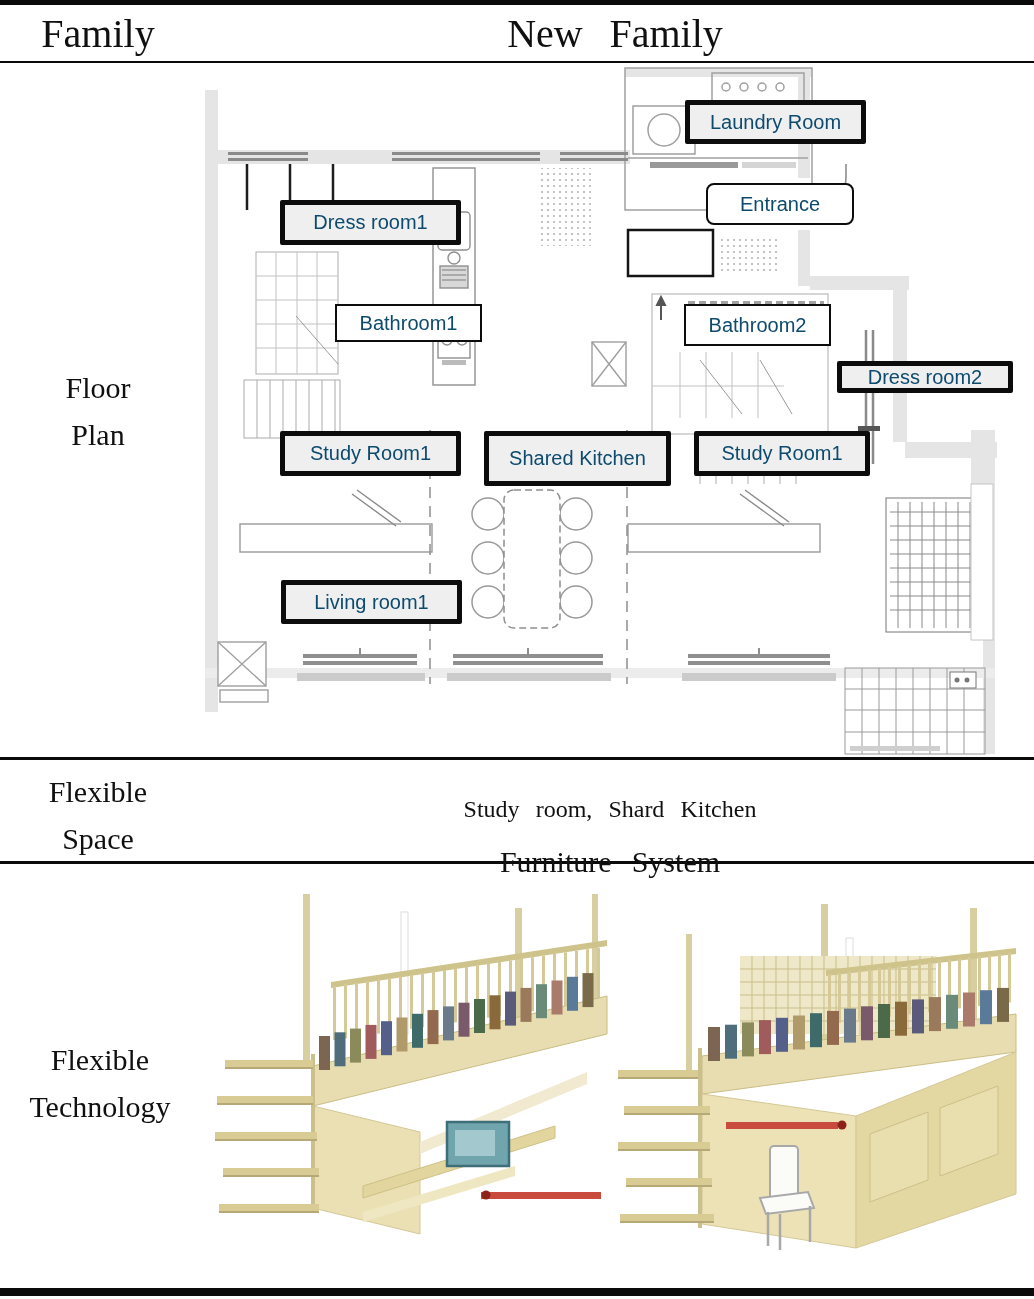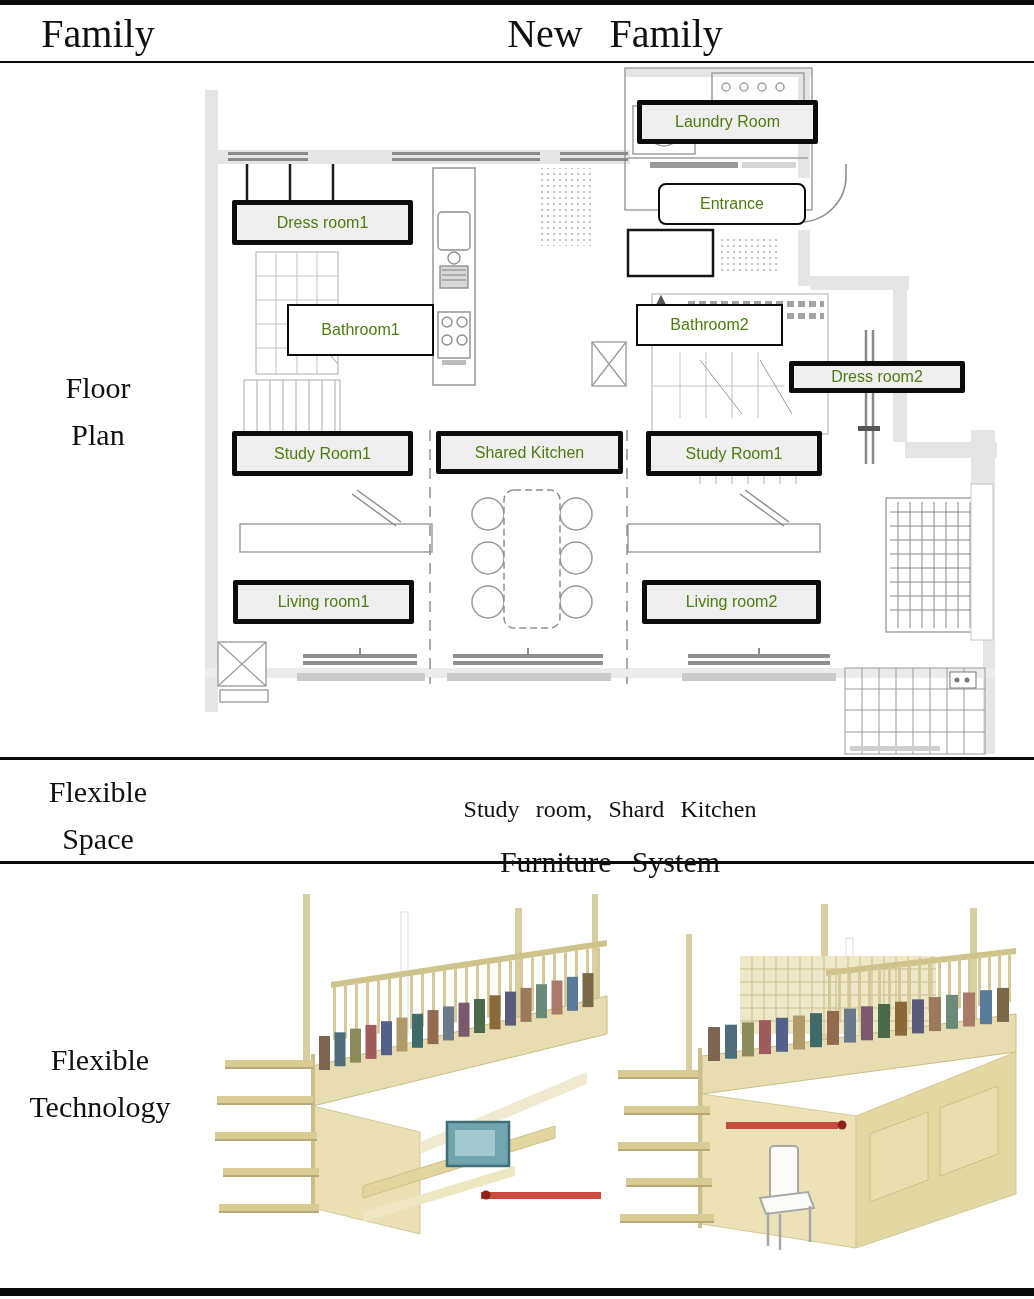--- a/index.html
+++ b/index.html
@@ -7,22 +7,22 @@
         font-family:"Liberation Serif", serif;color:#111;}
   .hrule{position:absolute;left:0;width:1034px;background:#0a0a0a;}
   .serif-center{position:absolute;display:flex;align-items:center;justify-content:center;
         text-align:center;font-size:40px;color:#101010;}
   .rowlabel{position:absolute;left:0;width:196px;text-align:center;font-size:30px;
         line-height:47px;color:#101010;}
   .wordspace{word-spacing:0.42em;}
   .plan-wrap{position:absolute;left:0;top:64px;width:1034px;height:693px;}
   .plan-svg{position:absolute;left:0;top:0;}
   .plan-label{position:absolute;box-sizing:border-box;display:flex;align-items:center;justify-content:center;
-        font-family:"Liberation Sans", sans-serif;font-size:16px;color:#4d7c0f;
-        background:#efefef;border:5px solid #0c0c0c;border-radius:2px;white-space:nowrap;}
+        font-family:"Liberation Sans", sans-serif;font-size:20px;color:#0c4a6e;
+        background:#efefef;border:5px solid #0c0c0c;border-radius:2px;white-space:nowrap;margin-left:48px;}
   .plan-label.thin{border-width:2px;background:#ffffff;border-radius:0;}
   .furn-wrap{position:absolute;left:0;top:836px;width:1034px;height:424px;padding-left:40px;}
   .furn-svg{position:absolute;}
 </style>
 </head>
 <body>
 
 <div class="page">
 
   <div class="hrule" style="top:0;height:5px;"></div>
@@ -210,28 +210,27 @@
         <rect x="950" y="608" width="26" height="16" fill="#ffffff" stroke="#777777"></rect>
         <circle cx="957" cy="616" r="2.5" fill="#777777" stroke="none"></circle>
         <circle cx="967" cy="616" r="2.5" fill="#777777" stroke="none"></circle>
         <rect x="850" y="682" width="90" height="5" fill="#cfcfcf" stroke="none"></rect>
       </g>
     </svg>
 
     <div class="plan-label" style="left:637px;top:36px;width:181px;height:44px;">Laundry Room</div>
     <div class="plan-label thin" style="left:658px;top:119px;width:148px;height:42px;border-radius:8px;">Entrance</div>
     <div class="plan-label" style="left:232px;top:136px;width:181px;height:45px;">Dress room1</div>
-    <div class="plan-label thin" style="left:287px;top:240px;width:147px;height:52px;">Bathroom1</div>
+    <div class="plan-label thin" style="left:287px;top:240px;width:147px;height:38px;">Bathroom1</div>
     <div class="plan-label thin" style="left:636px;top:240px;width:147px;height:42px;">Bathroom2</div>
     <div class="plan-label" style="left:789px;top:297px;width:176px;height:32px;">Dress room2</div>
     <div class="plan-label" style="left:232px;top:367px;width:181px;height:45px;">Study Room1</div>
-    <div class="plan-label" style="left:436px;top:367px;width:187px;height:43px;">Shared Kitchen</div>
+    <div class="plan-label" style="left:436px;top:367px;width:187px;height:55px;">Shared Kitchen</div>
     <div class="plan-label" style="left:646px;top:367px;width:176px;height:45px;">Study Room1</div>
     <div class="plan-label" style="left:233px;top:516px;width:181px;height:44px;">Living room1</div>
-    <div class="plan-label" style="left:642px;top:516px;width:179px;height:44px;">Living room2</div>
   </div>
 
   <div class="rowlabel" style="top:768px;">
     <span>Flexible</span><br>
     <span>Space</span>
   </div>
   <div class="serif-center wordspace" style="left:190px;top:760px;width:840px;height:98px;font-size:24px;">
     <span>Study room, Shard Kitchen</span>
   </div>
 

